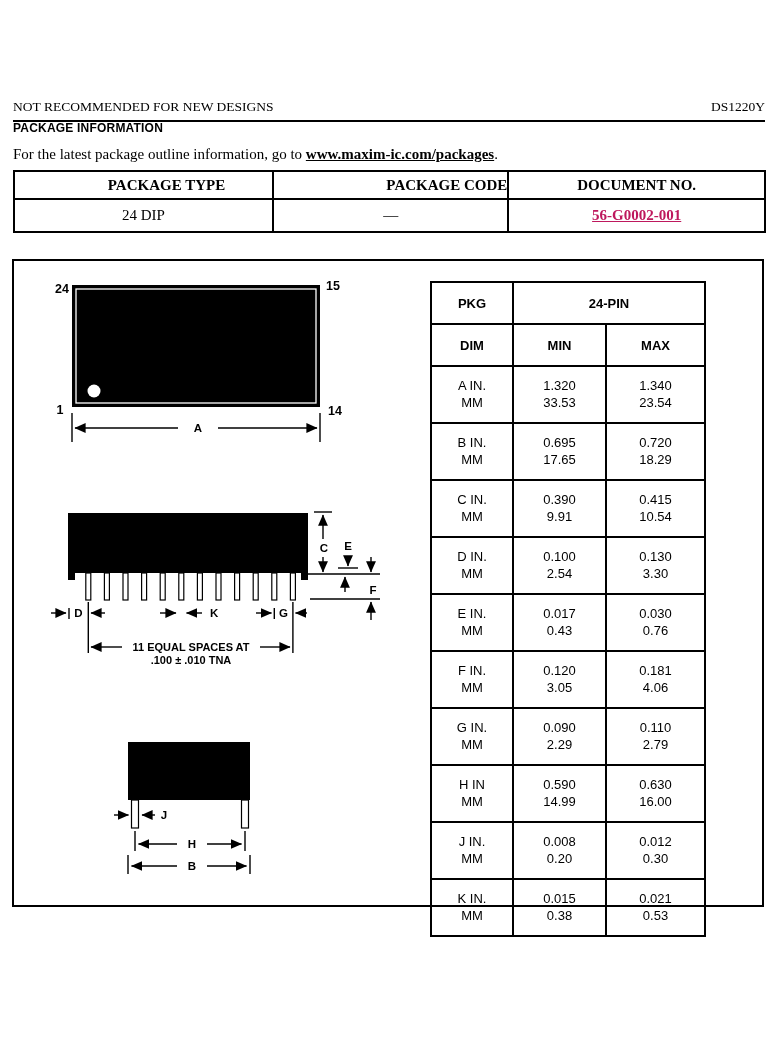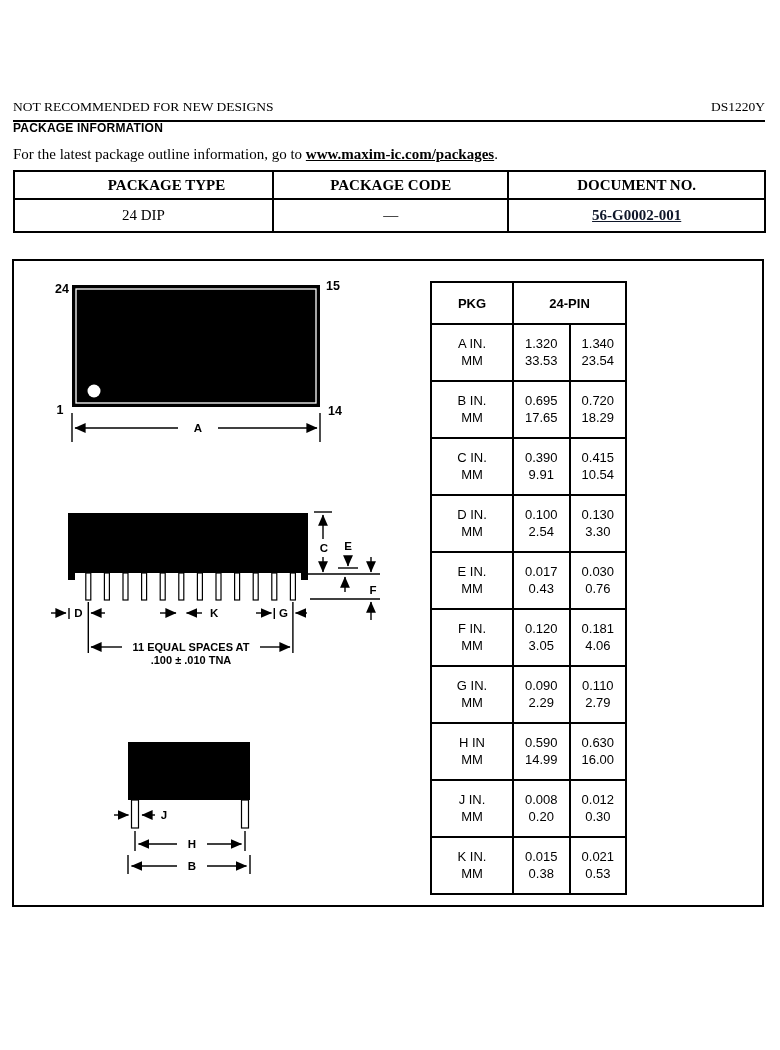--- a/index.html
+++ b/index.html
@@ -22,22 +22,22 @@
   .intro { position:absolute; left:13px; top:146px; font-size:15px; }
   .intro a { color:#000; font-weight:bold; text-decoration:underline; cursor:pointer;margin-top:40px; }
   
   table.pkg-table {
     position:absolute; left:13px; top:170px; width:753px;
     border-collapse:collapse; text-align:center; font-size:15px;
   }
   .pkg-table th, .pkg-table td { border:2px solid #000; padding:0; }
   .pkg-table th { height:26px; font-weight:bold; }
   .pkg-table td { height:31px; }
-  .pkg-table .c1 { width:227px;padding-left:46px; } .pkg-table .c2 { width:252px; } .pkg-table .c3 { width:274px; }
-  .doclink { color:#0f172a; font-weight:bold; text-decoration:underline; cursor:pointer; }
+  .pkg-table .c1 { width:227px;padding-left:46px; } .pkg-table .c2 { width:252px;text-align:right; } .pkg-table .c3 { width:274px; }
+  .doclink { color:#be185d; font-weight:bold; text-decoration:underline; cursor:pointer; }
   
   .outline-box {
     position:absolute; left:12px; top:259px; width:752px; height:648px;
     border:2px solid #000; box-sizing:border-box;
   }
   .outline-box svg { position:absolute; left:0; top:0; }
   svg line, svg polyline { stroke:#000; stroke-width:1.4; }
   svg text {
     font-family:"Liberation Sans", sans-serif; font-weight:bold;
     font-size:11.5px; fill:#000;
@@ -188,20 +188,25 @@
         <text x="178" y="609" text-anchor="middle">B</text>
       </g>
     </svg>
 
     <table class="dims">
       <tbody>
         <tr class="hdr">
           <td class="cd">PKG</td>
           <td colspan="2">24-PIN</td>
         </tr>
+        <tr class="hdr">
+          <td>DIM</td>
+          <td class="cm">MIN</td>
+          <td class="cx">MAX</td>
+        </tr>
         <tr class="grp">
           <td>
               <div>A IN.</div>
               <div>MM</div>
             </td>
           <td>
               <div>1.320</div>
               <div>33.53</div>
             </td>
           <td>

